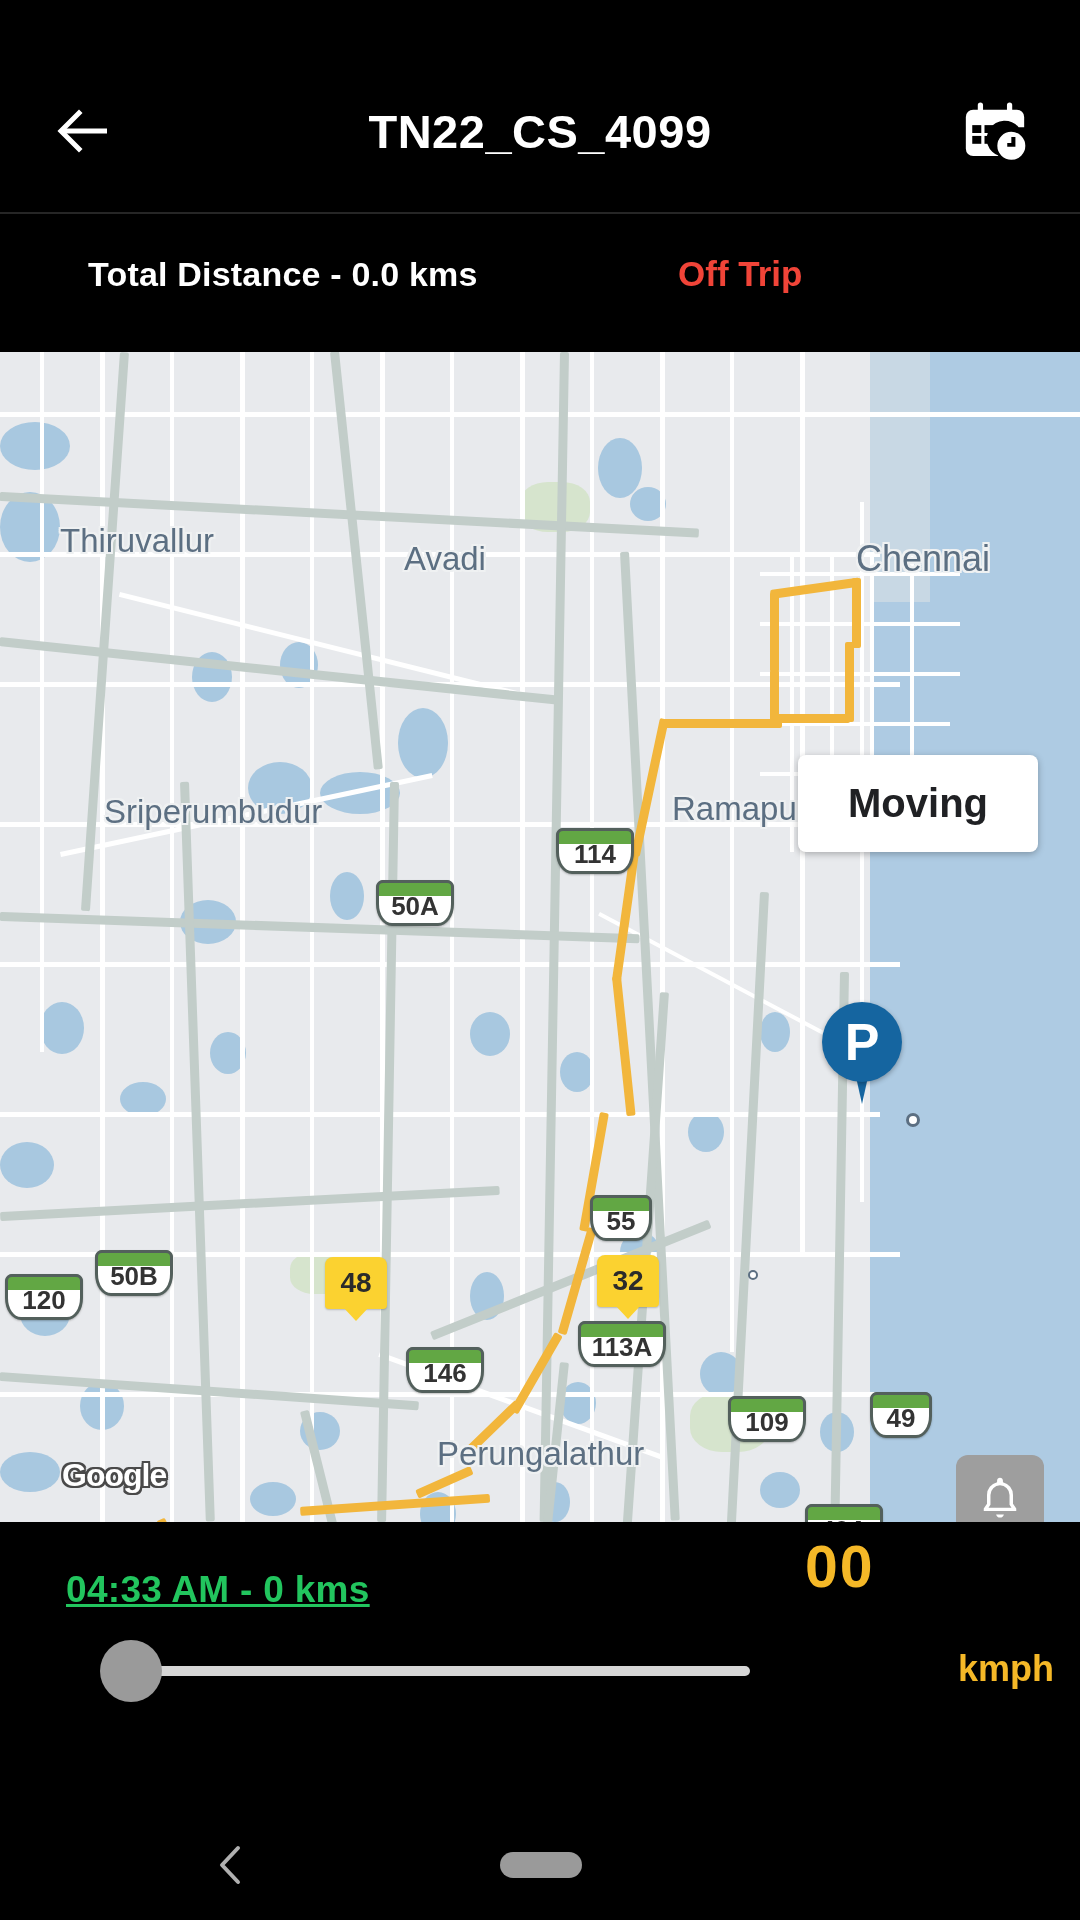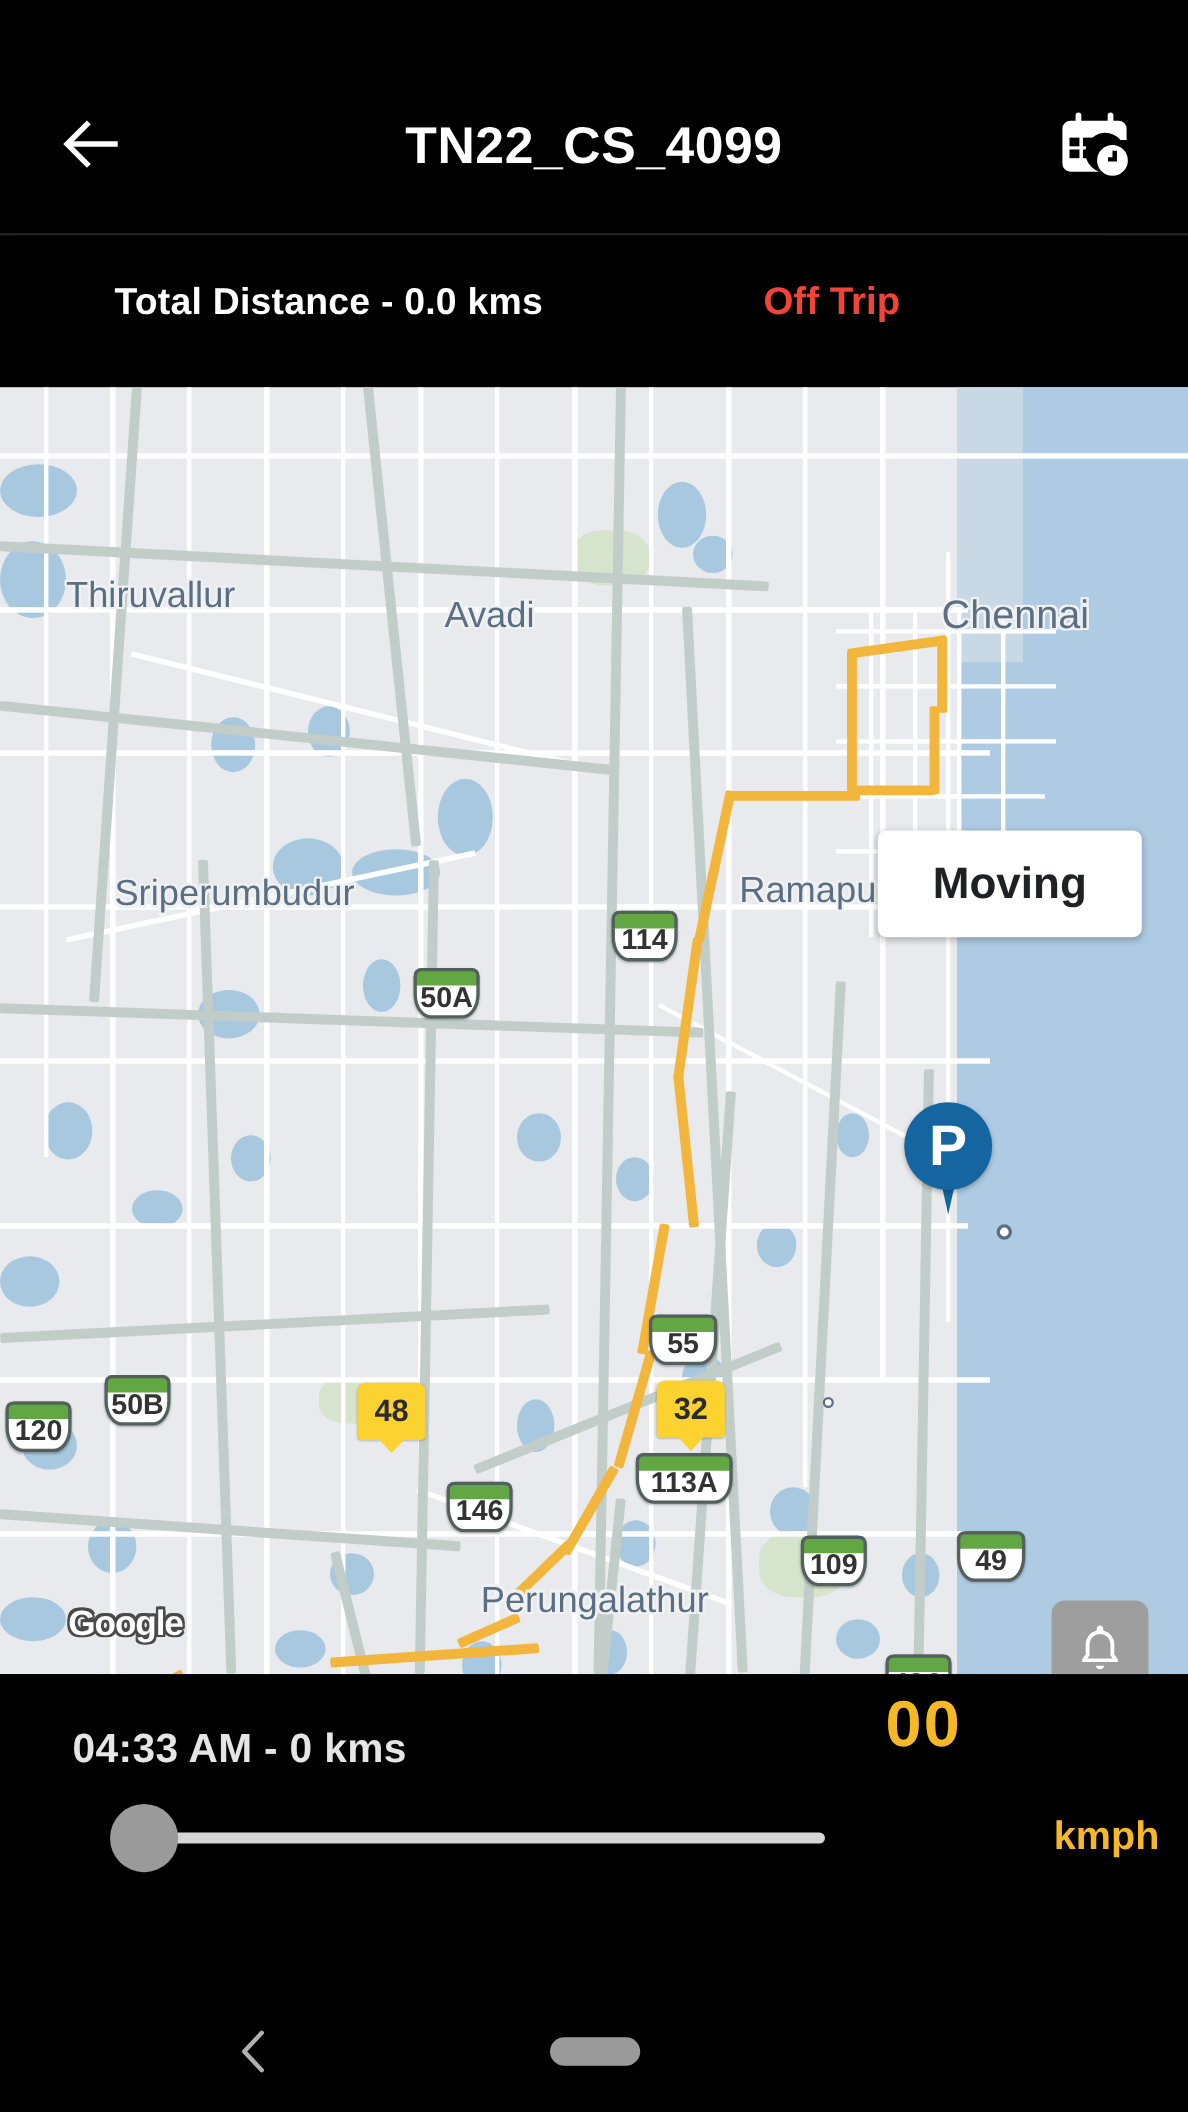--- a/index.html
+++ b/index.html
@@ -32,21 +32,21 @@
     display:flex; align-items:center; justify-content:center;
   }
   .calendar-btn svg { width:70px; height:70px; }
   .appbar-divider {
     position:absolute; left:0; top:212px; width:1080px; height:2px;
     background:#262626;
   }
 
   
   .stats {
-    position:absolute; left:16px; top:214px; width:988px; height:138px;
+    position:absolute; left:0; top:214px; width:988px; height:138px;
     background:#000;
   }
   .stat-distance {
     position:absolute; left:88px; top:41px;
     color:#ffffff; font-size:34px; font-weight:bold; letter-spacing:0.2px;
   }
   .stat-status {
     position:absolute; left:678px; top:40px;
     color:#F04438; font-size:35px; font-weight:bold;
   }
@@ -92,21 +92,21 @@
     font-size:26px; font-weight:bold; color:#333;
     padding-bottom:1px;
     box-shadow:0 1px 2px rgba(0,0,0,.25);
   }
   .shield::before {
     content:""; position:absolute; left:-3px; right:-3px; top:-3px; height:13px;
     background:#62a744; border-radius:7px 7px 0 0;
     border:3px solid #53605c; border-bottom:none;
   }
   .shield span { position:relative; z-index:2; }
-  .shield.wide { width:60px; }
+  .shield.wide { width:78px; }
 
   .shield-yellow {
     position:absolute; width:62px; height:52px;
     background:#fbd230;
     border-radius:8px 8px 4px 4px;
     display:flex; align-items:center; justify-content:center;
     font-size:28px; font-weight:bold; color:#2b2b2b;
     box-shadow:0 1px 2px rgba(0,0,0,.22);
   }
   .shield-yellow::after {
@@ -167,21 +167,21 @@
                 -2px -2px #4a4a4a, 2px 2px #4a4a4a, 2px -2px #4a4a4a, -2px 2px #4a4a4a;
   }
 
   
   .bottom {
     position:absolute; left:0; top:1522px; width:1080px; height:398px;
     background:#000;
   }
   .trip-line {
     position:absolute; left:66px; top:47px;
-    color:#e5e5e5; font-size:37px; font-weight:bold; letter-spacing:0.3px;
+    color:#22c55e; font-size:37px; font-weight:bold; letter-spacing:0.3px;text-decoration:underline;
   }
   .slider-wrap {
     position:absolute; left:50px; top:1640px; width:650px; height:60px;
   }
   .slider-track {
     position:absolute; left:60px; top:26px; width:640px; height:10px;
     background:#d6d6d6; border-radius:5px;
   }
   .slider-thumb {
     position:absolute; left:50px; top:0px; width:62px; height:62px;

